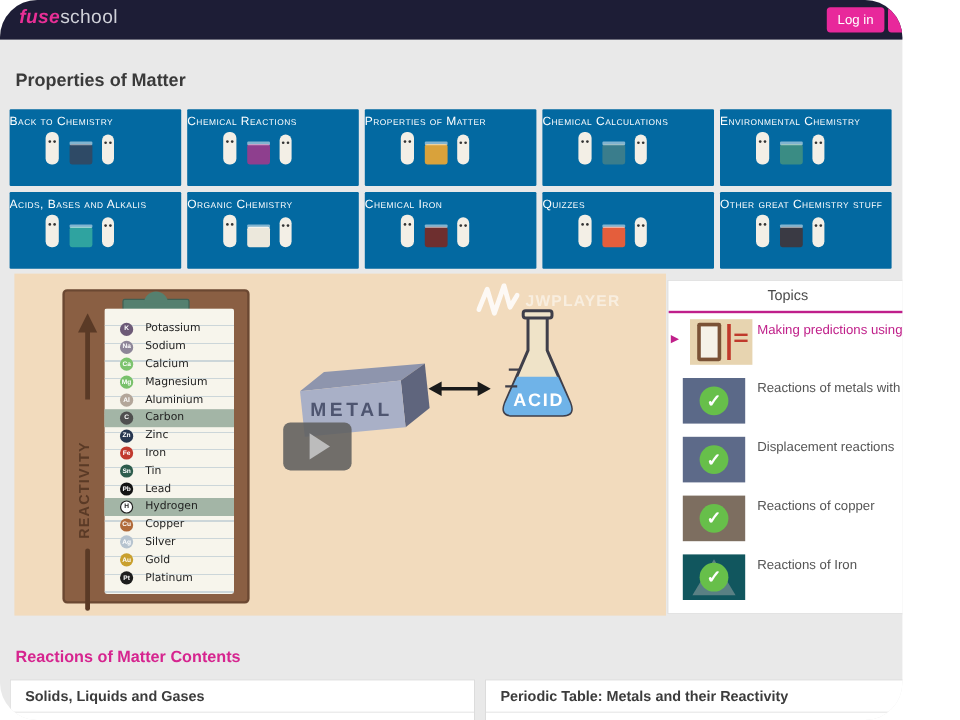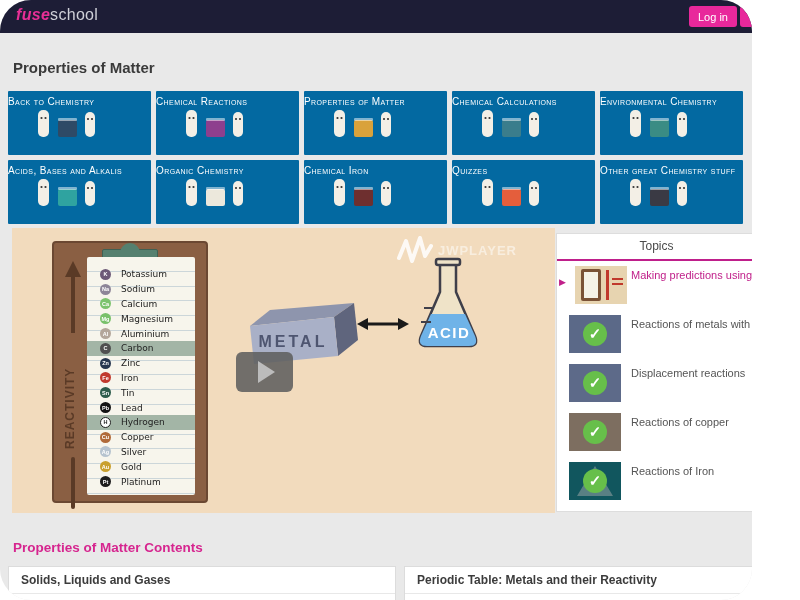--- a/index.html
+++ b/index.html
@@ -383,21 +383,21 @@
         <span style="font-size:14px;">G+</span>
       </div>
       <div class="soc-btn" style="background: rgb(25, 112, 158);">
         <span style="font-size:14px;">in</span>
       </div>
       <div class="soc-btn" style="background: rgb(239, 99, 82);">
         <span style="font-size:18px;">+</span>
       </div>
     </div>
 
-  <div class="contents-title">Properties of Matter Contents</div>
+  <div class="contents-title">Reactions of Matter Contents</div>
 
   <div class="panel left">
     <div class="panel-header">Solids, Liquids and Gases</div>
     <div class="panel-row">
       
       
       
     </div>
   </div>
 

